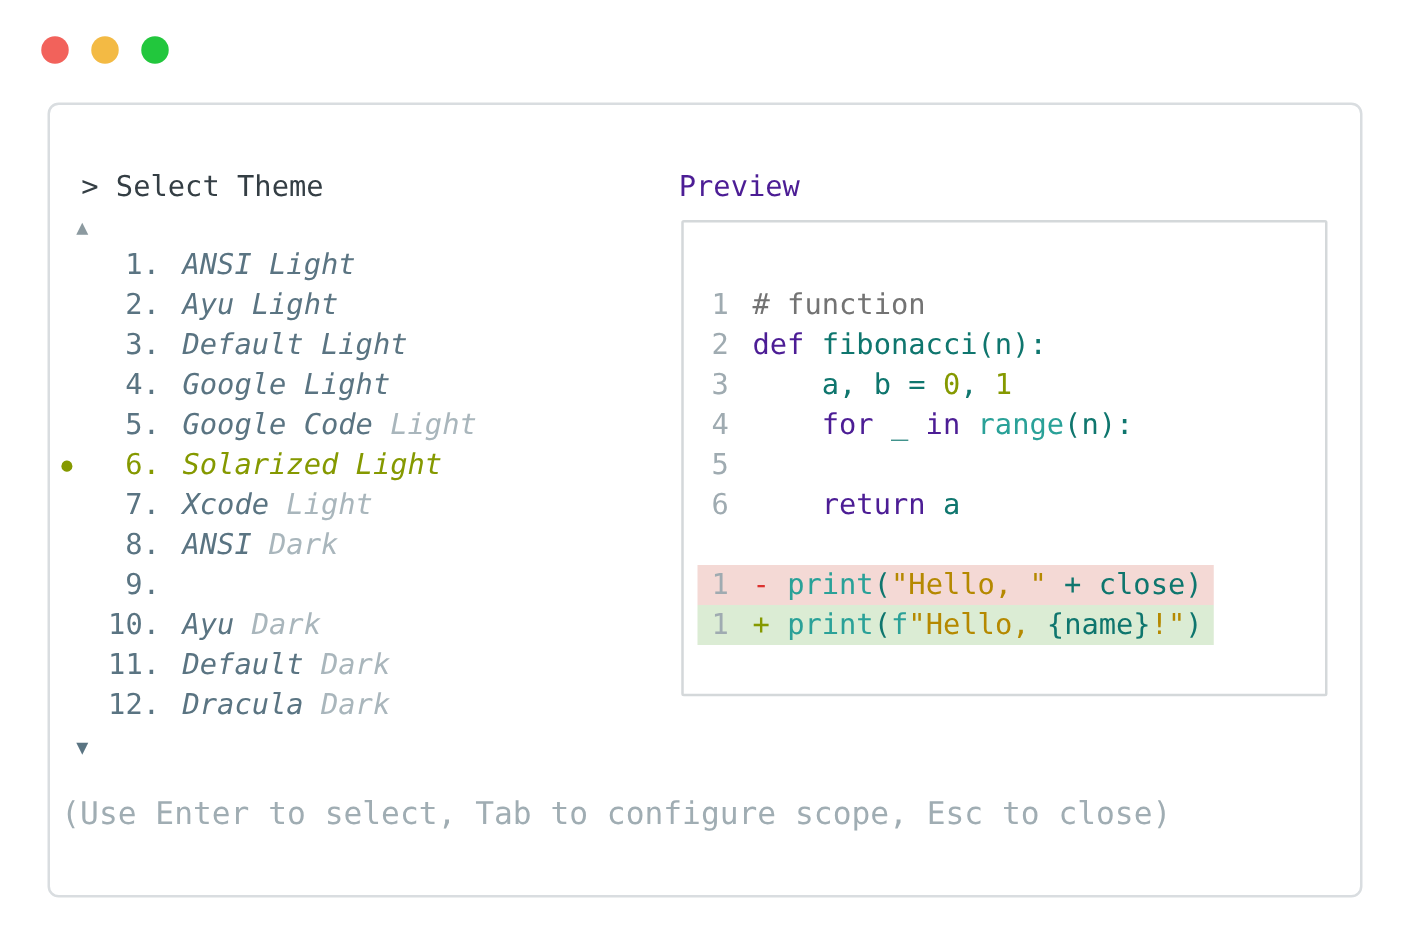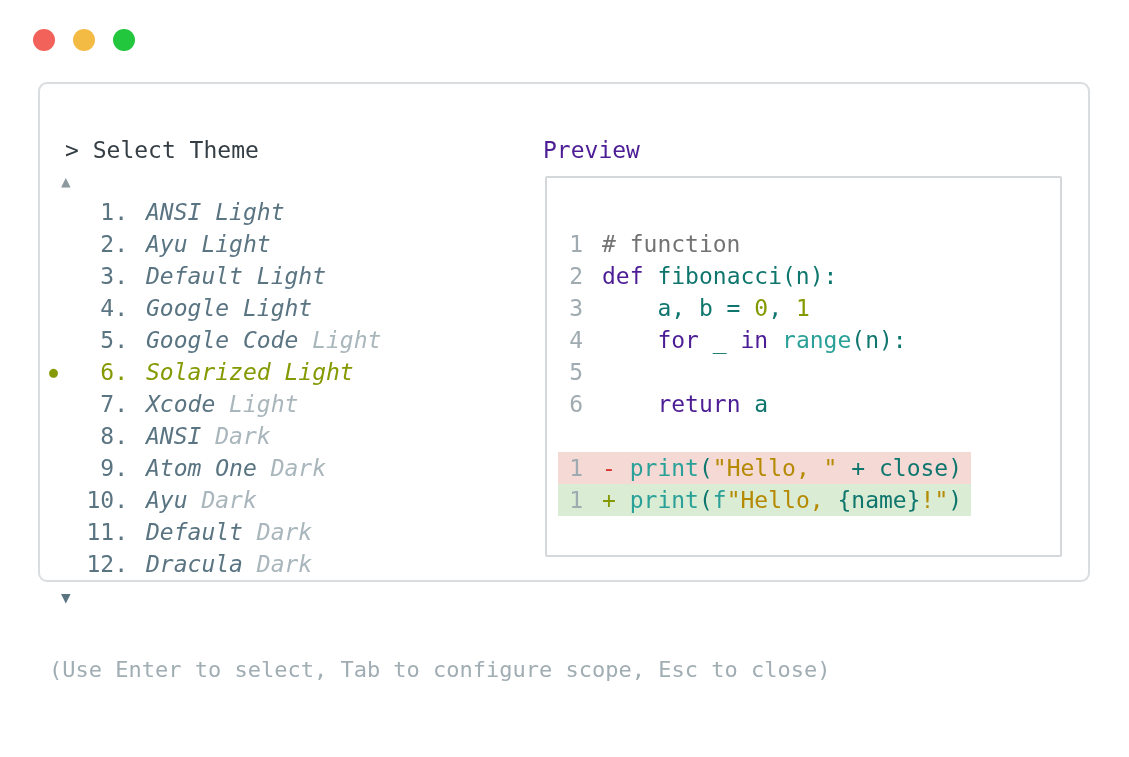--- a/index.html
+++ b/index.html
@@ -8,41 +8,41 @@
     font-family:"DejaVu Sans Mono","Liberation Mono",monospace;
   }
   .traffic { padding:29px 0 0 33px; display:flex; gap:18px; }
   .dot { width:22px; height:22px; border-radius:50%; }
   .dot.red   { background:#f2625b; }
   .dot.yellow{ background:#f3ba44; }
   .dot.green { background:#22c73d; }
 
   .panel {
     box-sizing:border-box; margin:31px 0 0 38px;
-    width:1052px; height:500px;
+    width:1052px; height:636px;
     border:2px solid #d9dde0; border-radius:9px;
     padding:52px 18px 0 9px; background:#ffffff;
   }
   .toprow { display:flex; }
   .leftcol { width:492px; flex:none; }
   .rightcol { flex:1; }
 
   .title { font-size:23px; line-height:28px; color:#343e44; margin-left:16px; white-space:pre; }
   .tri   { font-size:16px; line-height:28px; margin-left:12px; margin-top:4px; }
   .tri.up   { color:#8c9aa0; }
   .tri.down { color:#5a7482; }
 
   .row { display:flex; height:32px; align-items:center; color:#5a7482; font-size:23px; white-space:pre; }
   .row .bullet { width:14px; flex:none; font-size:15px; color:#859900; }
   .row .num    { width:65px; flex:none; text-align:right; }
   .row .label  { margin-left:18px;font-style:italic; }
   .row .dim    { color:#a9b6bc; }
   .row.sel, .row.sel .dim { color:#859900; }
 
-  .footer { margin-top:44px; font-size:22px; line-height:28px; color:#a0adb3; white-space:pre; }
+  .footer { margin-top:25px; font-size:25px; line-height:28px; color:#a0adb3; white-space:pre; }
 
   .plabel { font-size:23px; line-height:28px; color:#4c1d95; margin-left:2px; }
   .pbox {
     box-sizing:border-box; margin:12px 0 0 4px;
     width:517px; height:381px;
     border:2px solid #d4d8da; border-radius:2px;
     padding:50px 0 0 22px; overflow:hidden;
   }
   .line { display:flex; height:32px; align-items:center; font-size:23px; white-space:pre; }
   .lineno { width:14px; flex:none; text-align:right; color:#9fabb1; }
@@ -77,21 +77,21 @@
         <div class="tri up">▲</div>
         <div class="list">
             <div class="row"><span class="bullet"></span><span class="num">1.</span><span class="label"><span>ANSI</span><span> Light</span></span></div>
             <div class="row"><span class="bullet"></span><span class="num">2.</span><span class="label"><span>Ayu</span><span> Light</span></span></div>
             <div class="row"><span class="bullet"></span><span class="num">3.</span><span class="label"><span>Default</span><span> Light</span></span></div>
             <div class="row"><span class="bullet"></span><span class="num">4.</span><span class="label"><span>Google</span><span> Light</span></span></div>
             <div class="row"><span class="bullet"></span><span class="num">5.</span><span class="label"><span>Google Code</span><span class="dim"> Light</span></span></div>
             <div class="row sel"><span class="bullet">●</span><span class="num">6.</span><span class="label"><span>Solarized</span><span> Light</span></span></div>
             <div class="row"><span class="bullet"></span><span class="num">7.</span><span class="label"><span>Xcode</span><span class="dim"> Light</span></span></div>
             <div class="row"><span class="bullet"></span><span class="num">8.</span><span class="label"><span>ANSI</span><span class="dim"> Dark</span></span></div>
-            <div class="row"><span class="bullet"></span><span class="num">9.</span><span class="label"><span>Atom One</span><span class="dim"> Dark</span></span></div>
+            <div class="row"><span class="bullet"></span><span class="num">9.</span></div>
             <div class="row"><span class="bullet"></span><span class="num">10.</span><span class="label"><span>Ayu</span><span class="dim"> Dark</span></span></div>
             <div class="row"><span class="bullet"></span><span class="num">11.</span><span class="label"><span>Default</span><span class="dim"> Dark</span></span></div>
             <div class="row"><span class="bullet"></span><span class="num">12.</span><span class="label"><span>Dracula</span><span class="dim"> Dark</span></span></div>
           </div>
         <div class="tri down">▼</div>
       </div>
 
       <div class="rightcol">
         <div class="plabel">Preview</div>
         <div class="pbox">

